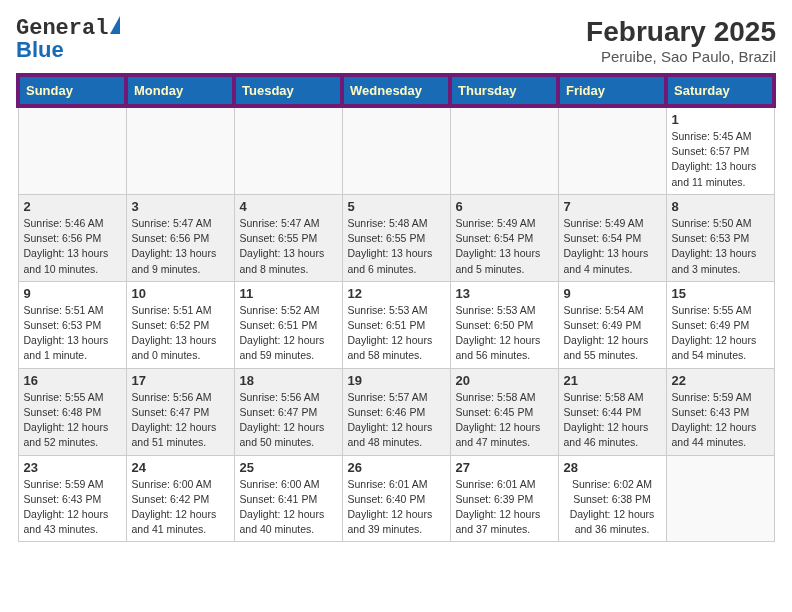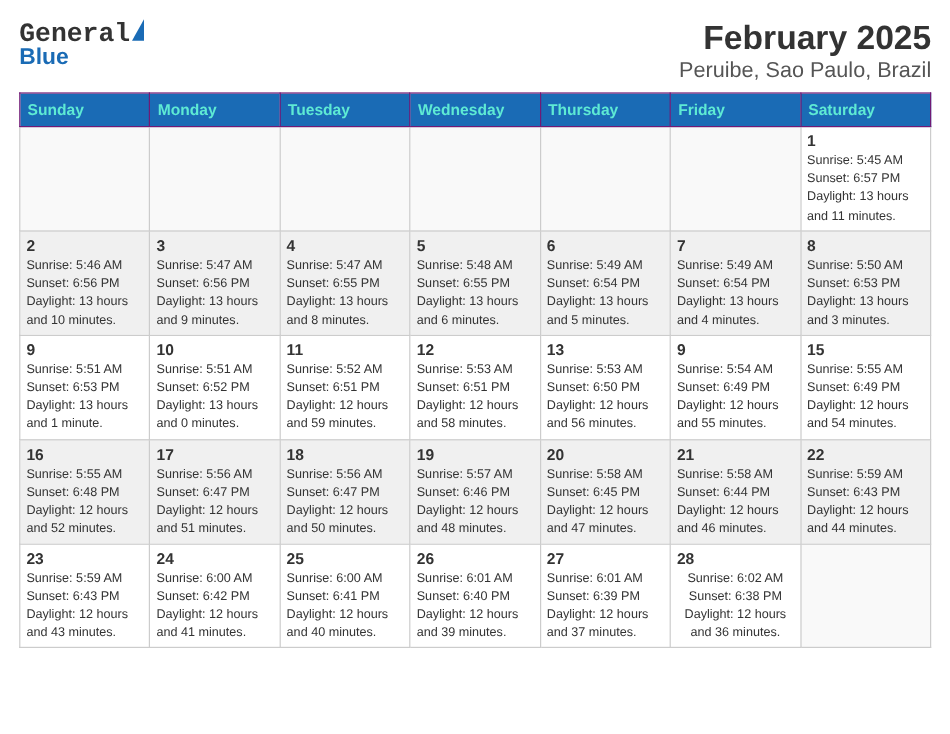--- a/index.html
+++ b/index.html
@@ -36,36 +36,36 @@
     }
     .title-block {
       text-align: right;
     }
     .month-title {
       font-size: 28px;
       font-weight: bold;
       color: #333;
     }
     .location {
-      font-size: 18px;
+      font-size: 15px;
       color: #555;
     }
     .calendar {
       width: 100%;
       border-collapse: collapse;
       margin-top: 4px;
     }
     .calendar th {
       background-color: #1a6bb5;
-      color: #5eead4;
+      color: #fef9c3;
       font-size: 13px;
       font-weight: bold;
       padding: 6px 6px;
       text-align: left;
-      border: 1px solid #701a75;
+      border: 4px solid #701a75;
     }
     .calendar td {
       border: 1px solid #ccc;
       vertical-align: top;
       padding: 4px 5px;
       width: 108px;
       min-height: 80px;
       background: #fff;
       font-size: 11px;
       color: #333;
@@ -91,21 +91,21 @@
   </style>
 </head>
 <body>
 
 <div class="header">
   <div class="logo">
     <div class="logo-line">
       <span style="font-size:22px;font-weight:bold;color:#333;">General</span>
       <span class="logo-triangle"></span>
     </div>
-    <span style="font-size:19px;font-weight:bold;color:#1a6bb5;margin-top:-4px;">Blue</span>
+    <span style="font-size:22px;font-weight:bold;color:#1a6bb5;margin-top:-4px;">Blue</span>
   </div>
   <div class="title-block">
     <div class="month-title">February 2025</div>
     <div class="location">Peruibe, Sao Paulo, Brazil</div>
   </div>
 </div>
 
 <table class="calendar">
   <thead>
     <tr>

